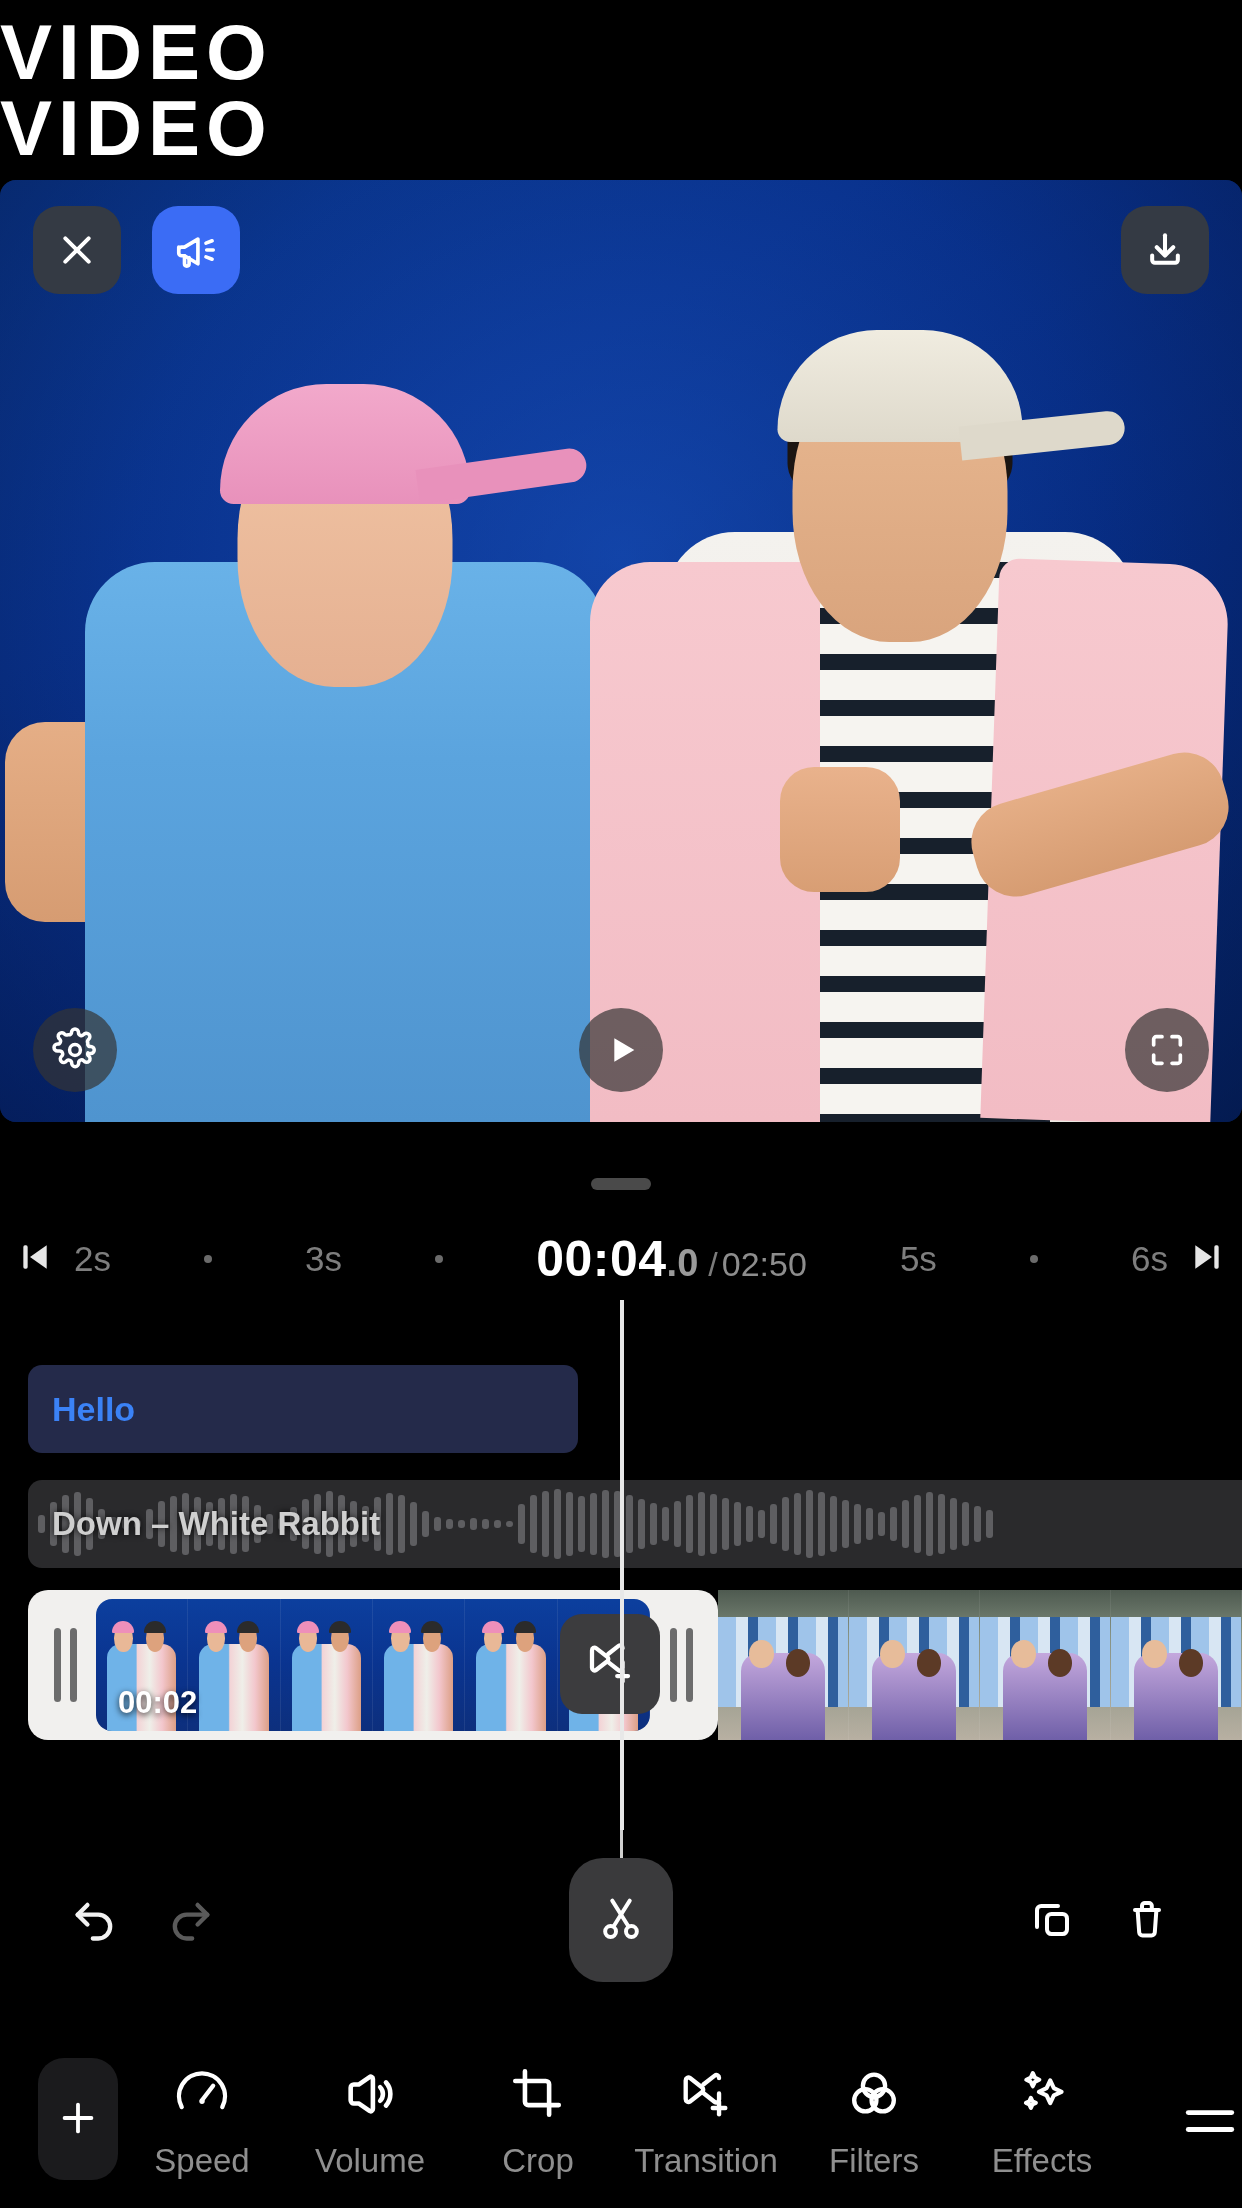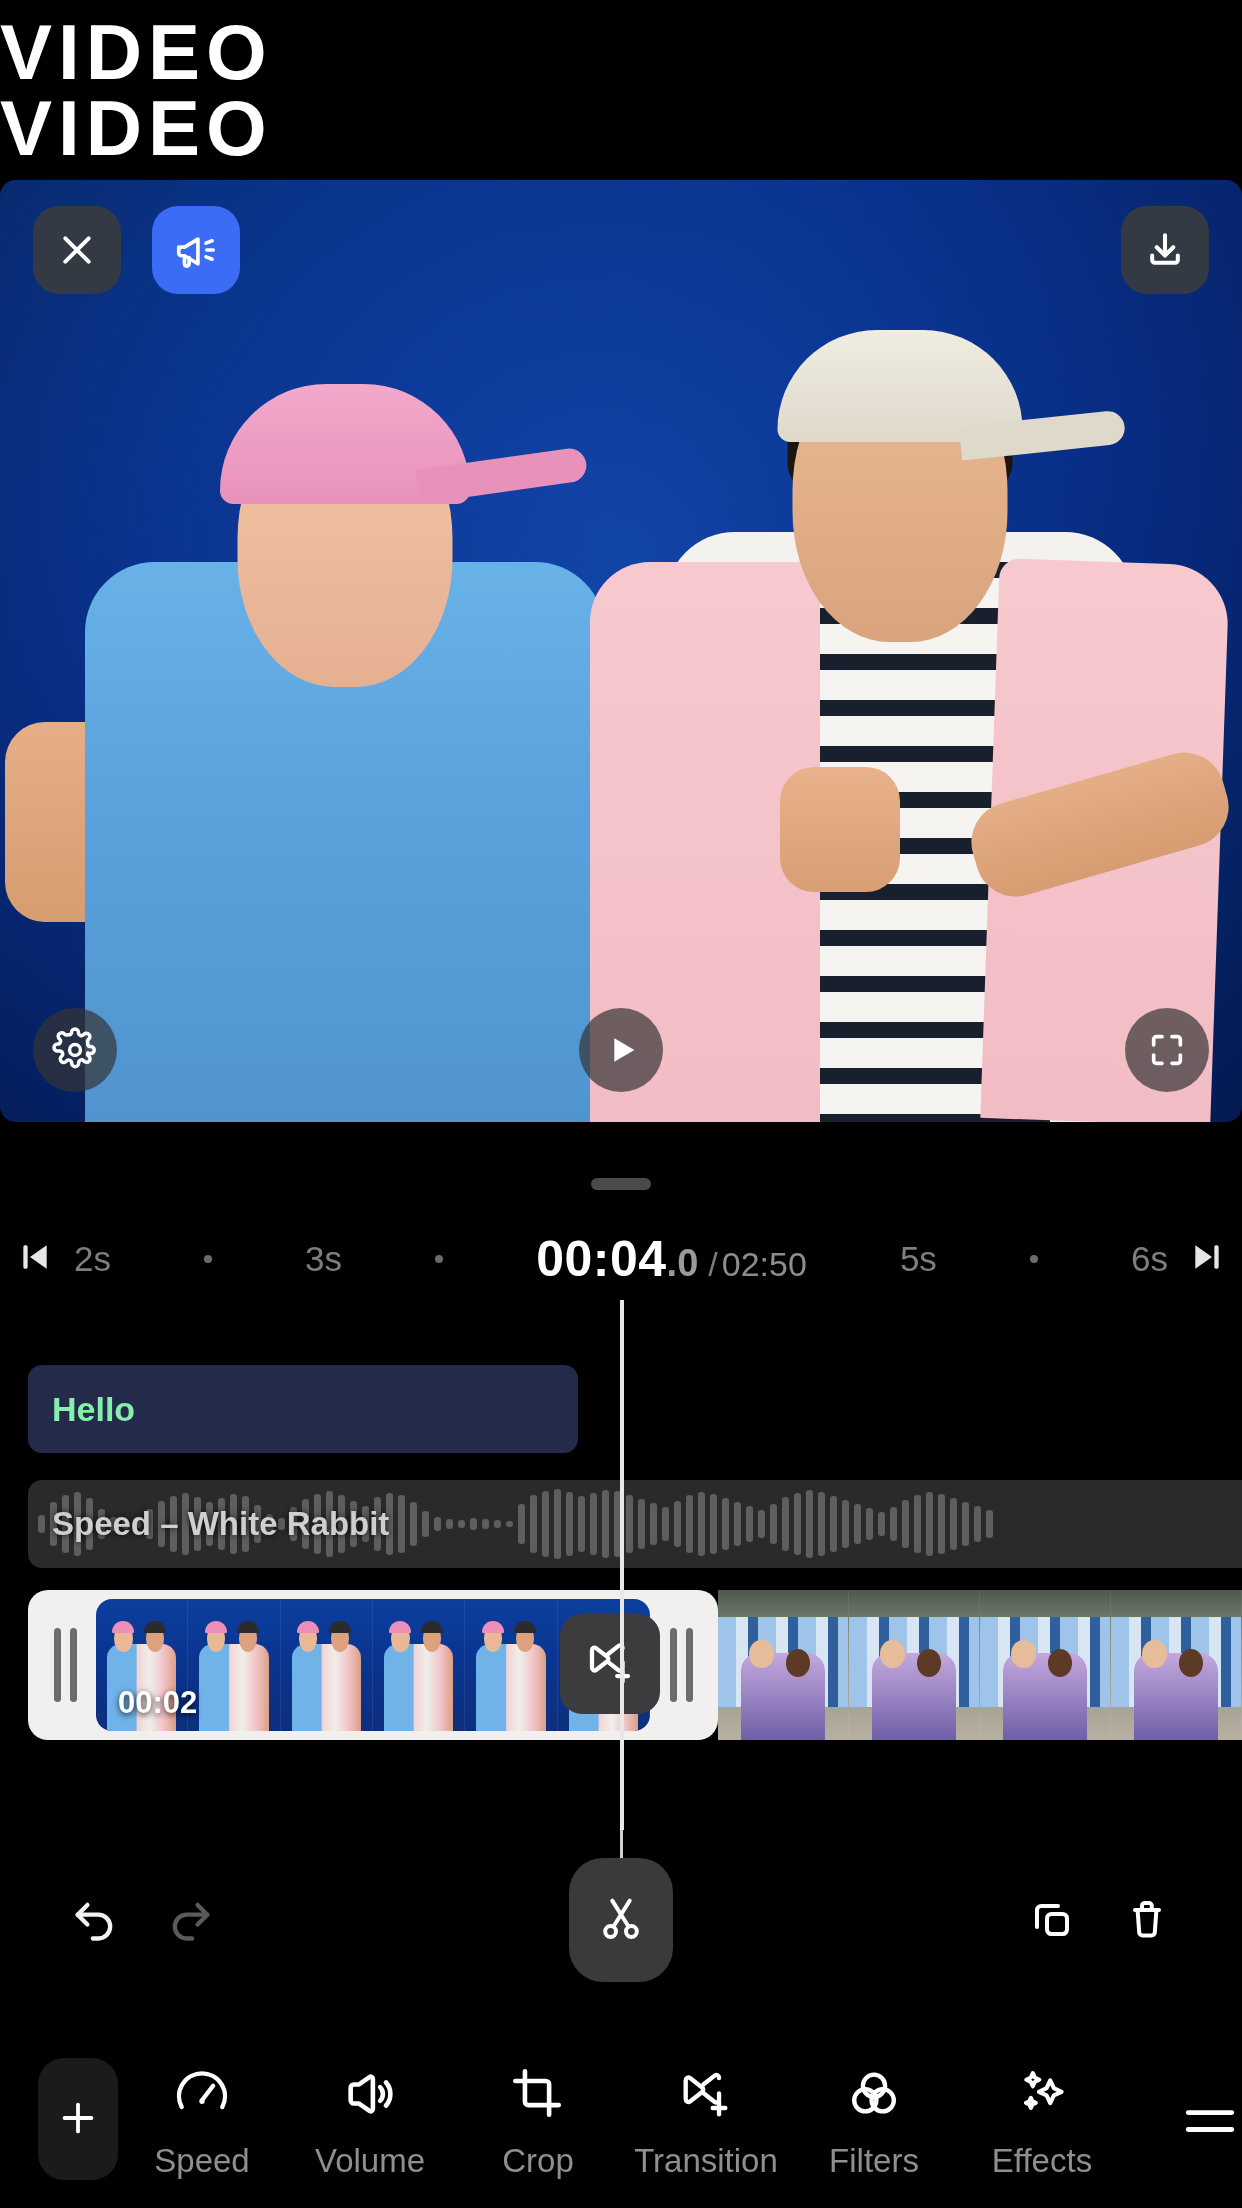--- a/index.html
+++ b/index.html
@@ -146,21 +146,21 @@
     position:absolute; left:620px; top:1830px; width:3px; height:60px;
     background:#cfcfcf; z-index:5;
   }
 
   .track-text {
     position:absolute; left:28px; top:65px; width:550px; height:88px;
     background:#242a4a; border-radius:14px;
     display:flex; align-items:center; padding-left:24px;
     cursor:pointer;
   }
-  .track-text span { color:#86efac; font-size:34px; font-weight:700; }
+  .track-text span { color:#3b82f6; font-size:34px; font-weight:700; }
 
   .track-audio {
     position:absolute; left:28px; top:180px; width:1230px; height:88px;
     background:#2a2a2c; border-radius:14px; overflow:hidden; cursor:pointer;
   }
   .wave { position:absolute; inset:0; display:flex; align-items:center; gap:5px; padding-left:10px; }
   .wave i { display:block; width:7px; background:#5e5e61; border-radius:3px; }
   .audio-label {
     position:absolute; left:24px; top:50%; transform:translateY(-50%);
     color:#cfcfcf; font-size:33px; font-weight:700; z-index:3;
@@ -475,21 +475,21 @@
           <i style="height: 34px;"></i>
           <i style="height: 48px;"></i>
           <i style="height: 58px;"></i>
           <i style="height: 64px;"></i>
           <i style="height: 60px;"></i>
           <i style="height: 52px;"></i>
           <i style="height: 44px;"></i>
           <i style="height: 36px;"></i>
           <i style="height: 28px;"></i>
         </div>
-      <div class="audio-label">Speed – White Rabbit</div>
+      <div class="audio-label">Down – White Rabbit</div>
     </div>
 
     <div class="clip-row">
 
       <div class="clip-next" id="clipNext">
           <div class="frame2">
             <div class="wall"></div>
             <div class="pr"></div>
             <div class="h1"></div>
             <div class="h2"></div>

